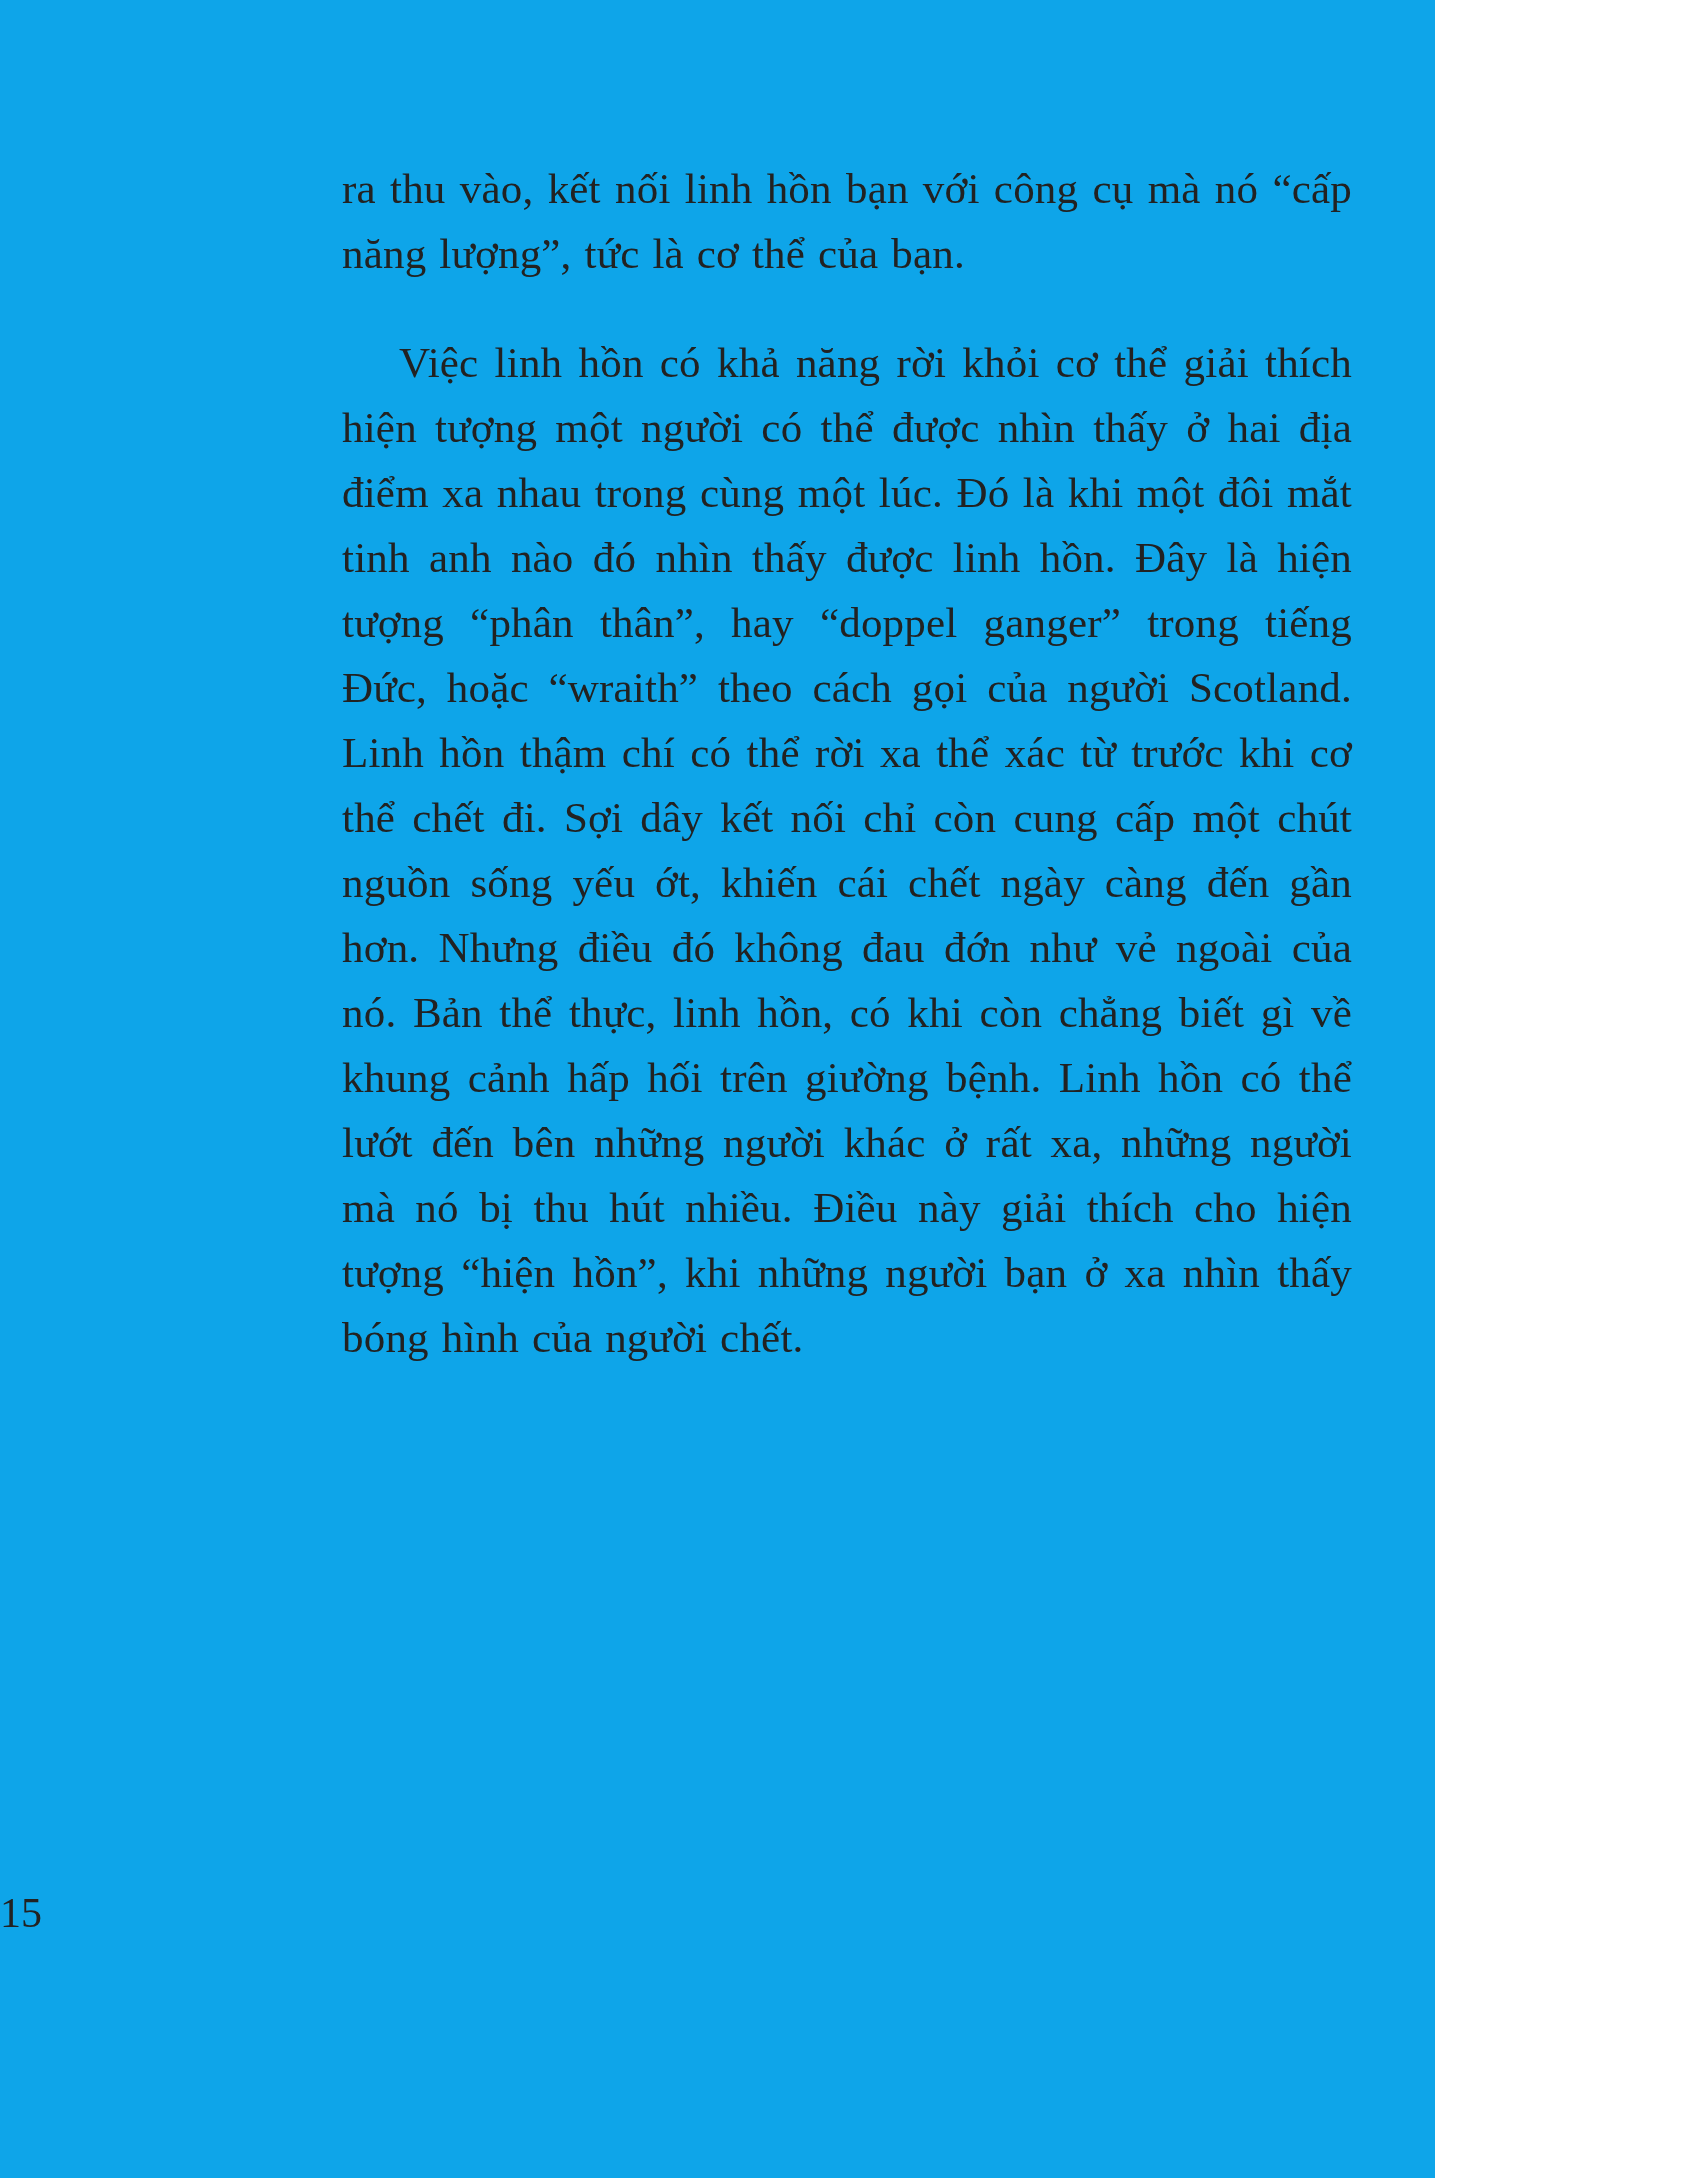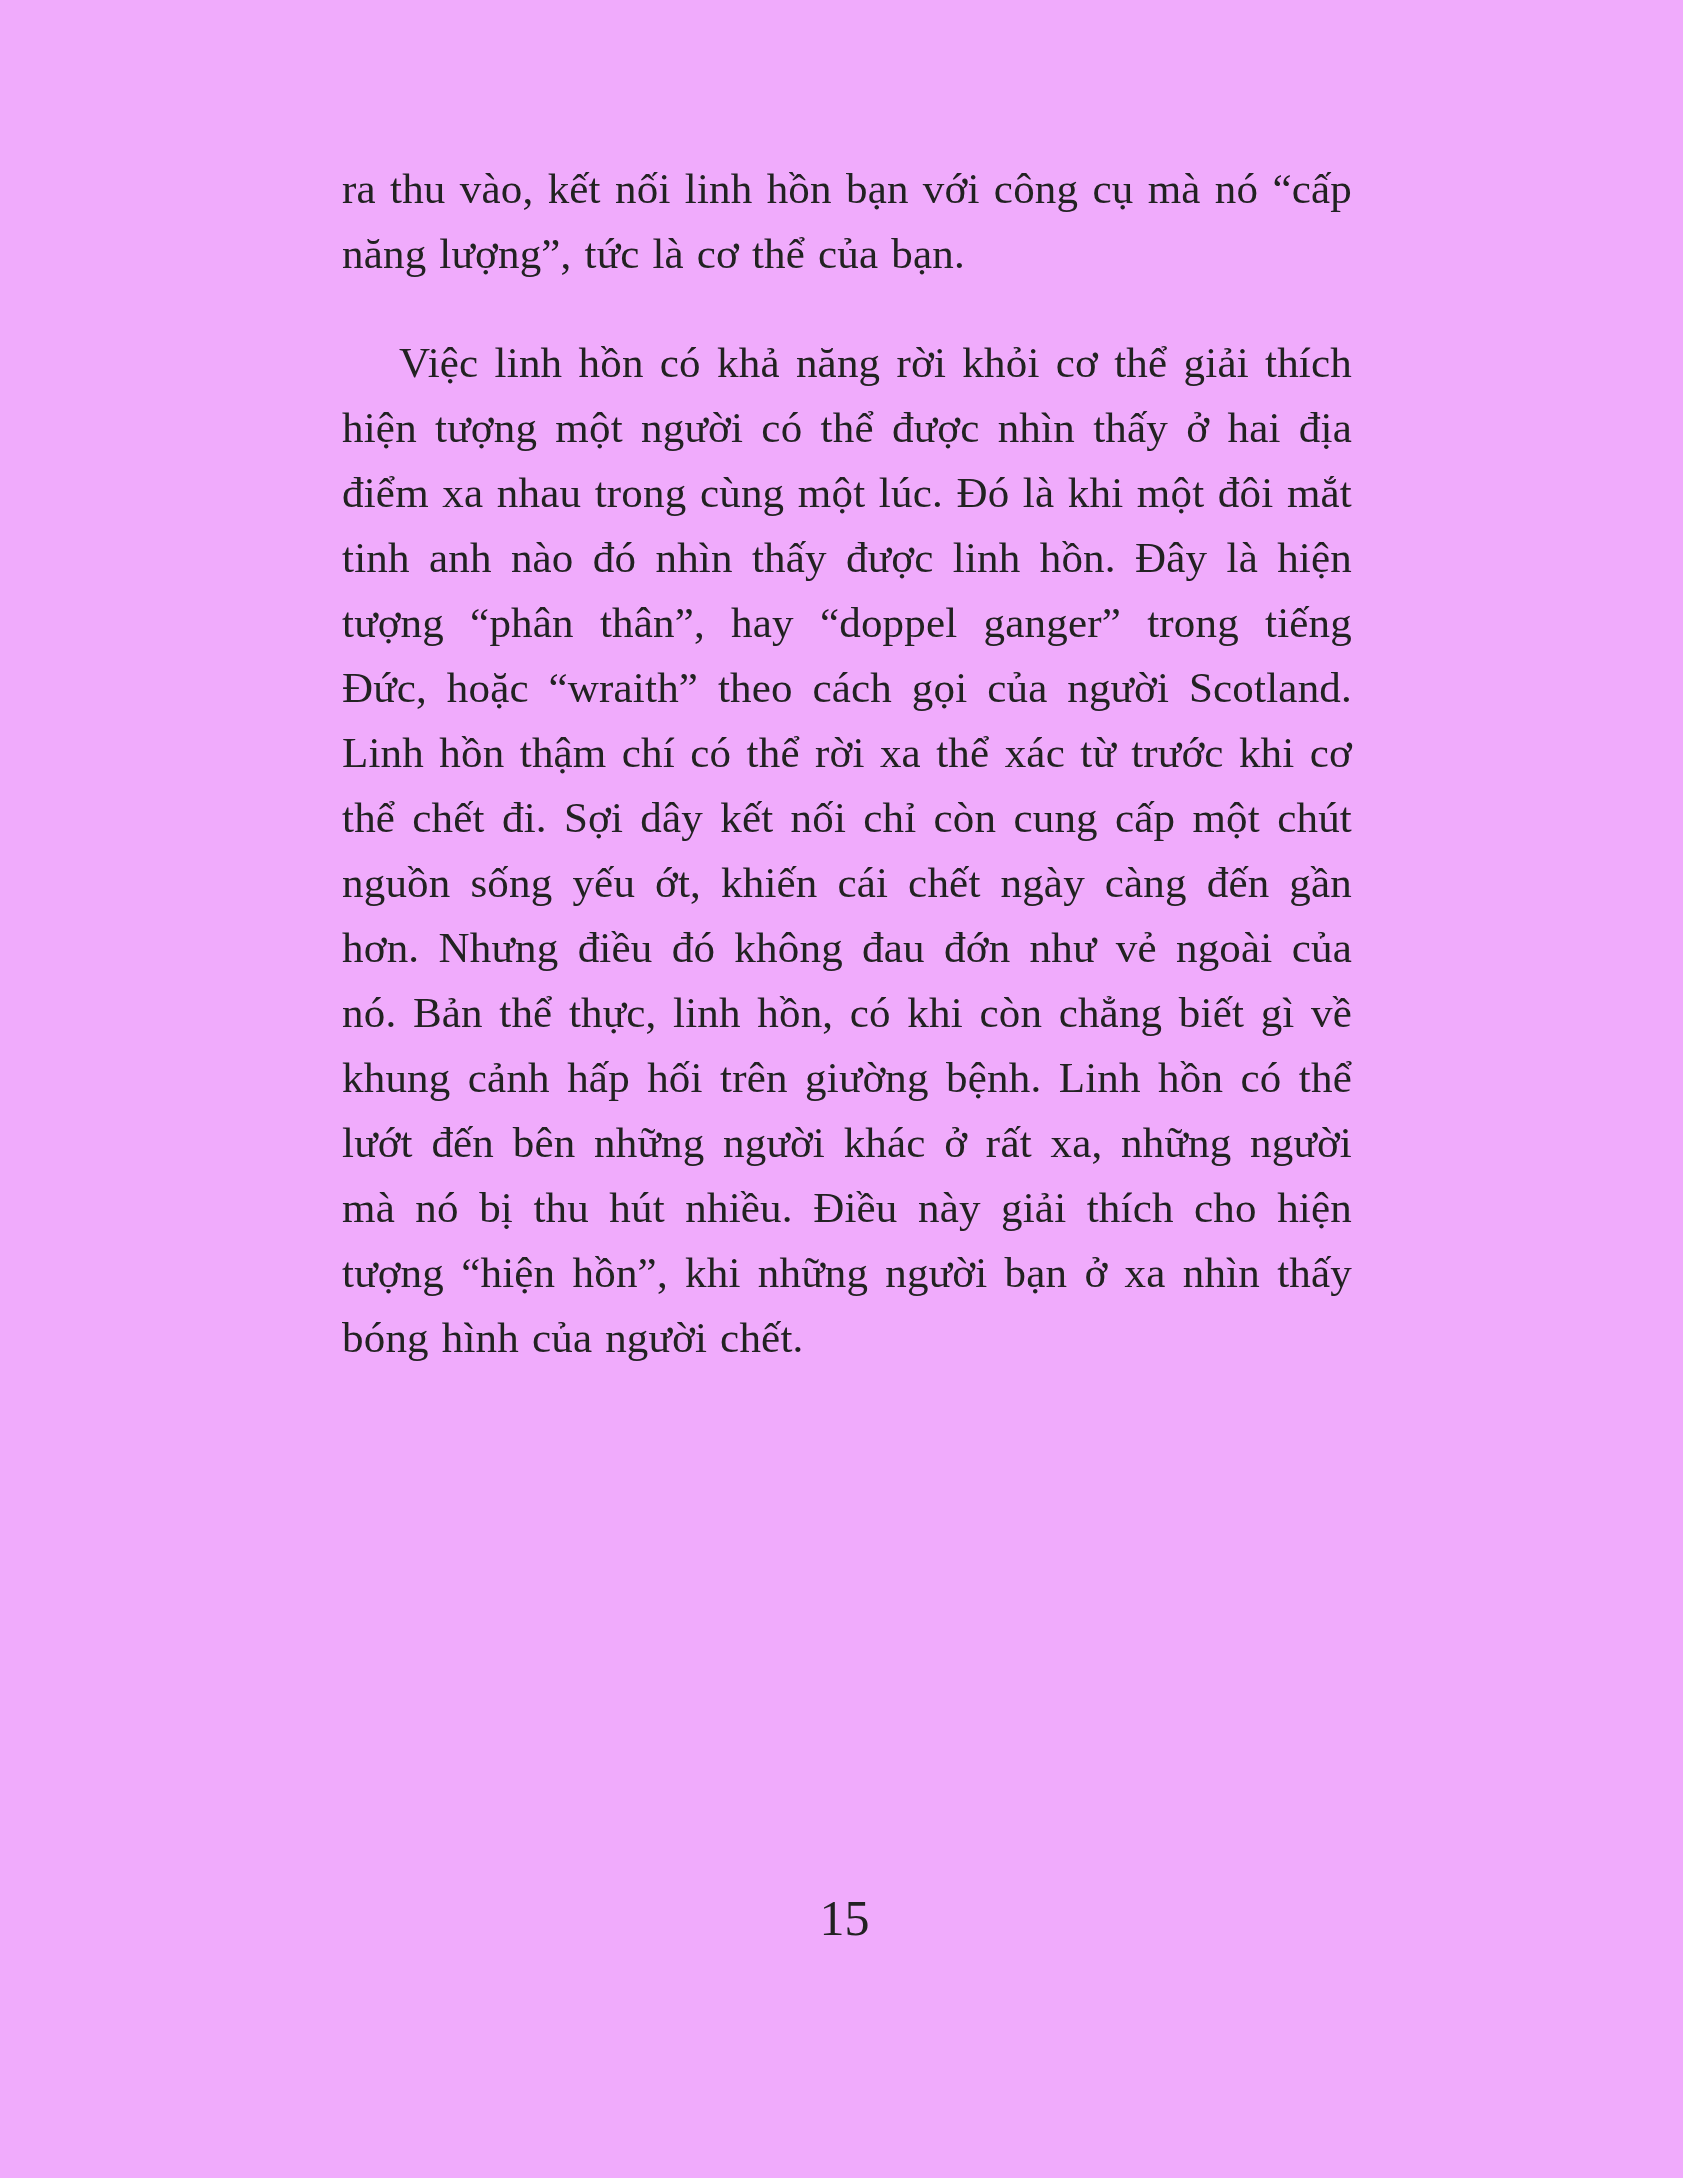--- a/index.html
+++ b/index.html
@@ -2,23 +2,23 @@
 <html><head>
 <meta charset="utf-8">
 <style>
   html, body {
     margin: 0;
     padding: 0;
     background: #ffffff;
   }
   .page {
     position: relative;
-    width: 1683px;
+    width: 1435px;
     height: 2178px;
-    background: #f0abfc;
+    background: #0ea5e9;
     font-family: "Liberation Serif", "DejaVu Serif", serif;
     color: #222222;
     overflow: hidden;
   }
   .text-block {
     position: absolute;
     top: 156px;
     left: 342px;
     width: 1010px;
   }
@@ -35,24 +35,22 @@
     text-indent: 0;
   }
   .para:last-child {
     margin-bottom: 0;
   }
   .page-number {
     position: absolute;
     top: 1889px;
     left: 0;
     right: 0;
-    text-align: center;
-    font-size: 50px;
+    font-size: 42px;
     color: #222222;
-    padding-left: 6px;
   }
 </style>
 </head>
 <body>
 
 <div class="page">
   <div class="text-block">
     <p class="para continuation">ra thu vào, kết nối linh hồn bạn với công cụ mà nó “cấp năng lượng”, tức là cơ thể của bạn.</p>
     <p class="para">Việc linh hồn có khả năng rời khỏi cơ thể giải thích hiện tượng một người có thể được nhìn thấy ở hai địa điểm xa nhau trong cùng một lúc. Đó là khi một đôi mắt tinh anh nào đó nhìn thấy được linh hồn. Đây là hiện tượng “phân thân”, hay “doppel ganger” trong tiếng Đức, hoặc “wraith” theo cách gọi của người Scotland. Linh hồn thậm chí có thể rời xa thể xác từ trước khi cơ thể chết đi. Sợi dây kết nối chỉ còn cung cấp một chút nguồn sống yếu ớt, khiến cái chết ngày càng đến gần hơn. Nhưng điều đó không đau đớn như vẻ ngoài của nó. Bản thể thực, linh hồn, có khi còn chẳng biết gì về khung cảnh hấp hối trên giường bệnh. Linh hồn có thể lướt đến bên những người khác ở rất xa, những người mà nó bị thu hút nhiều. Điều này giải thích cho hiện tượng “hiện hồn”, khi những người bạn ở xa nhìn thấy bóng hình của người chết.</p>
   </div>

